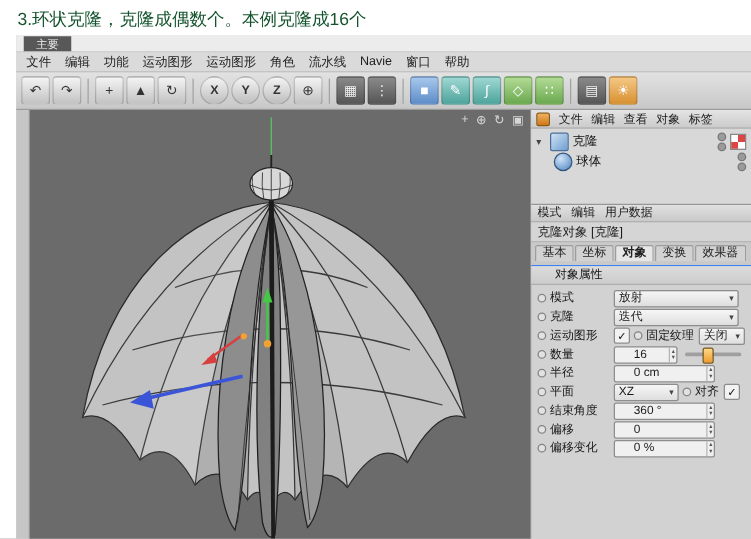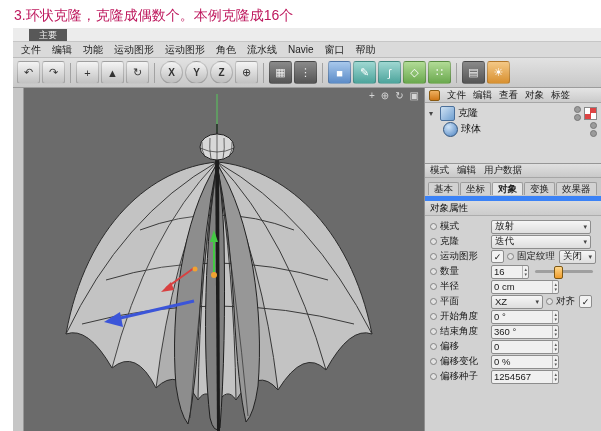--- a/index.html
+++ b/index.html
@@ -1,21 +1,21 @@
 <!DOCTYPE html>
 <html><head>
 <meta charset="utf-8">
 <style>
   html,body{margin:0;padding:0}
   body{width:601px;height:431px;background:#fff;font-family:"Liberation Sans",sans-serif;position:relative;overflow:hidden}
-  .caption{position:absolute;left:14px;top:7px;font-size:14px;color:#be185d}
+  .caption{position:absolute;left:14px;top:7px;font-size:14px;color:#14532d}
   .shot{position:absolute;left:13px;top:28px;width:588px;height:403px;background:#d2d2d2;display:flex;flex-direction:column}
 
   .tabstrip{height:13px;background:#ececec;border-bottom:1px solid #c6c6c6;display:flex;align-items:flex-end}
-  .layout-tab{background:#585858;color:#f0f0f0;font-size:9px;line-height:12px;padding:0 10px;margin-left:16px}
+  .layout-tab{background:#585858;color:#f0f0f0;font-size:9px;line-height:12px;padding:0 10px;margin-left:6px}
 
   .menubar{height:15px;background:#dadada;border-bottom:1px solid #bcbcbc;display:flex;align-items:center;gap:11px;padding:0 8px;font-size:10px;color:#1d1d1d}
   .menu-item{white-space:nowrap;cursor:default}
 
   .toolbar{height:29px;background:linear-gradient(#e2e2e2,#c8c8c8);border-bottom:1px solid #9c9c9c;display:flex;align-items:center;gap:2px;padding:0 4px}
   .tbicon{width:21px;height:21px;border-radius:3px;display:flex;align-items:center;justify-content:center;font-size:11px;border:1px solid rgba(0,0,0,.18);flex:none}
   .tsep{width:1px;height:20px;background:#a2a2a2;margin:0 3px;flex:none}
   .ic-gray{background:linear-gradient(#f4f4f4,#c2c2c2);color:#333}
   .ic-round{border-radius:50%;background:linear-gradient(#f4f4f4,#bdbdbd);color:#333;font-weight:bold;font-size:10px}
   .ic-dark{background:linear-gradient(#8a8a8a,#555);color:#eee}
@@ -42,34 +42,34 @@
   .cloner-ic{background:linear-gradient(135deg,#cfe2f4,#6f9fd0);border:1px solid #4a6f9a}
   .sphere-ic{background:radial-gradient(circle at 35% 30%,#cfe4f8,#4d82c0);border-radius:50%;border:1px solid #33567e}
   .obj-label{font-size:10px;color:#111}
   .om-right{margin-left:auto;display:flex;align-items:center;gap:3px}
   .vdots{display:flex;flex-direction:column;gap:1px}
   .vdot{width:5px;height:5px;border-radius:50%;background:#9b9b9b;border:1px solid #777}
   .tag-chip{width:11px;height:11px;border:1px solid #888;background:conic-gradient(#d44 0 25%,#fff 0 50%,#d44 0 75%,#fff 0)}
 
   .am-menu{height:13px;background:linear-gradient(#e0e0e0,#c9c9c9);border-bottom:1px solid #a6a6a6;display:flex;align-items:center;gap:8px;padding:0 5px}
   .am-title{height:15px;display:flex;align-items:center;padding:0 5px;background:#d5d5d5;border-bottom:1px solid #ababab;font-size:10px}
-  .am-tabs{height:16px;display:flex;align-items:center;gap:1px;padding:2px 3px 0;background:#c9c9c9;border-bottom:5px solid #3b82f6}
+  .am-tabs{height:16px;display:flex;align-items:flex-start;gap:1px;padding:2px 3px 0;background:#c9c9c9;border-bottom:1px solid #3b82f6}
   .tab{padding:0 5px;line-height:12px;font-size:9.5px;background:#d2d2d2;border:1px solid #9d9d9d;border-bottom:none;border-radius:2px 2px 0 0;color:#222;white-space:nowrap}
   .tab.active{background:#e6e6e6;font-weight:bold}
-  .am-section{height:14px;line-height:14px;padding:0 5px;background:linear-gradient(#dcdcdc,#cccccc);border-bottom:1px solid #adadad;color:#111}
+  .am-section{height:14px;line-height:14px;padding:0 19px;background:linear-gradient(#dcdcdc,#cccccc);border-bottom:1px solid #adadad;color:#111}
 
   .props{flex:1;padding:4px 5px;display:flex;flex-direction:column;gap:2px}
   .prow{display:flex;align-items:center;height:13px;gap:3px}
   .pdot{width:5px;height:5px;border:1px solid #838383;border-radius:50%;background:#e2e2e2;flex:none}
   .plabel{width:48px;white-space:nowrap;overflow:hidden;flex:none;color:#161616}
   .plabel.short{width:auto;margin-right:1px}
   .dropdown{height:12px;background:linear-gradient(#f6f6f6,#dedede);border:1px solid #8d8d8d;border-radius:2px;display:flex;align-items:center;justify-content:space-between;padding:0 3px;width:92px}
   .dropdown.small{width:44px}
   .ddarrow{font-size:7px;color:#444;margin-left:3px}
-  .numfield{height:12px;background:#f0f0f0;border:1px solid #8d8d8d;border-radius:2px;display:flex;align-items:center;width:64px;padding-left:2px}
+  .numfield{height:12px;background:#f0f0f0;border:1px solid #8d8d8d;border-radius:2px;display:flex;align-items:center;width:64px;padding-left:15px}
   .numfield .numval{flex:1;white-space:nowrap}
   .numfield.small{width:34px}
   .spin{display:flex;flex-direction:column;justify-content:center;font-size:5px;color:#555;padding:0 1px;border-left:1px solid #b5b5b5;height:100%}
   .spin i{font-style:normal;height:5px;line-height:5px;display:block}
   .checkbox{width:11px;height:11px;background:#f2f2f2;border:1px solid #8d8d8d;border-radius:2px;display:flex;align-items:center;justify-content:center;font-size:9px;color:#111;flex:none}
   .slider{flex:1;height:3px;background:#9f9f9f;border-radius:2px;position:relative;margin:0 3px}
   .knob{position:absolute;left:32%;top:-4px;width:7px;height:11px;background:linear-gradient(#ffd78a,#ef9c2c);border:1px solid #7c5714;border-radius:2px}
 
   .watermark{position:absolute;right:22px;bottom:5px;font-size:15px;font-weight:bold;color:#fff;letter-spacing:1px;z-index:10;
     text-shadow:-1px -1px 0 #000,1px -1px 0 #000,-1px 1px 0 #000,1px 1px 0 #000,0 2px 2px rgba(0,0,0,.5)}
@@ -199,20 +199,21 @@
           </span>
         </div>
       </div>
 
       <div class="am-menu">
         <span>模式</span>
         <span>编辑</span>
         <span>用户数据</span>
       </div>
 
+      <div class="am-title">克隆对象 [克隆]</div>
 
       <div class="am-tabs">
         <span class="tab">基本</span>
         <span class="tab">坐标</span>
         <span class="tab active">对象</span>
         <span class="tab">变换</span>
         <span class="tab">效果器</span>
       </div>
 
       <div class="am-section">对象属性</div>
@@ -281,31 +282,20 @@
           <span class="plabel">平面</span>
           <span class="dropdown small">
             <span>XZ</span>
             <span class="ddarrow">▾</span>
           </span>
           <span class="pdot"></span>
           <span class="plabel short">对齐</span>
           <span class="checkbox">✓</span>
         </div>
 
-        <div class="prow">
-          <span class="pdot"></span>
-          <span class="plabel">开始角度</span>
-          <span class="numfield">
-            <span class="numval">0 °</span>
-            <span class="spin">
-                <i>▴</i>
-                <i>▾</i>
-              </span>
-          </span>
-        </div>
 
         <div class="prow">
           <span class="pdot"></span>
           <span class="plabel">结束角度</span>
           <span class="numfield">
             <span class="numval">360 °</span>
             <span class="spin">
                 <i>▴</i>
                 <i>▾</i>
               </span>
@@ -329,29 +319,18 @@
           <span class="plabel">偏移变化</span>
           <span class="numfield">
             <span class="numval">0 %</span>
             <span class="spin">
                 <i>▴</i>
                 <i>▾</i>
               </span>
           </span>
         </div>
 
-        <div class="prow">
-          <span class="pdot"></span>
-          <span class="plabel">偏移种子</span>
-          <span class="numfield">
-            <span class="numval">1254567</span>
-            <span class="spin">
-                <i>▴</i>
-                <i>▾</i>
-              </span>
-          </span>
-        </div>
 
       </div>
     </div>
   </div>
 
 </div>
 
 </body></html>

